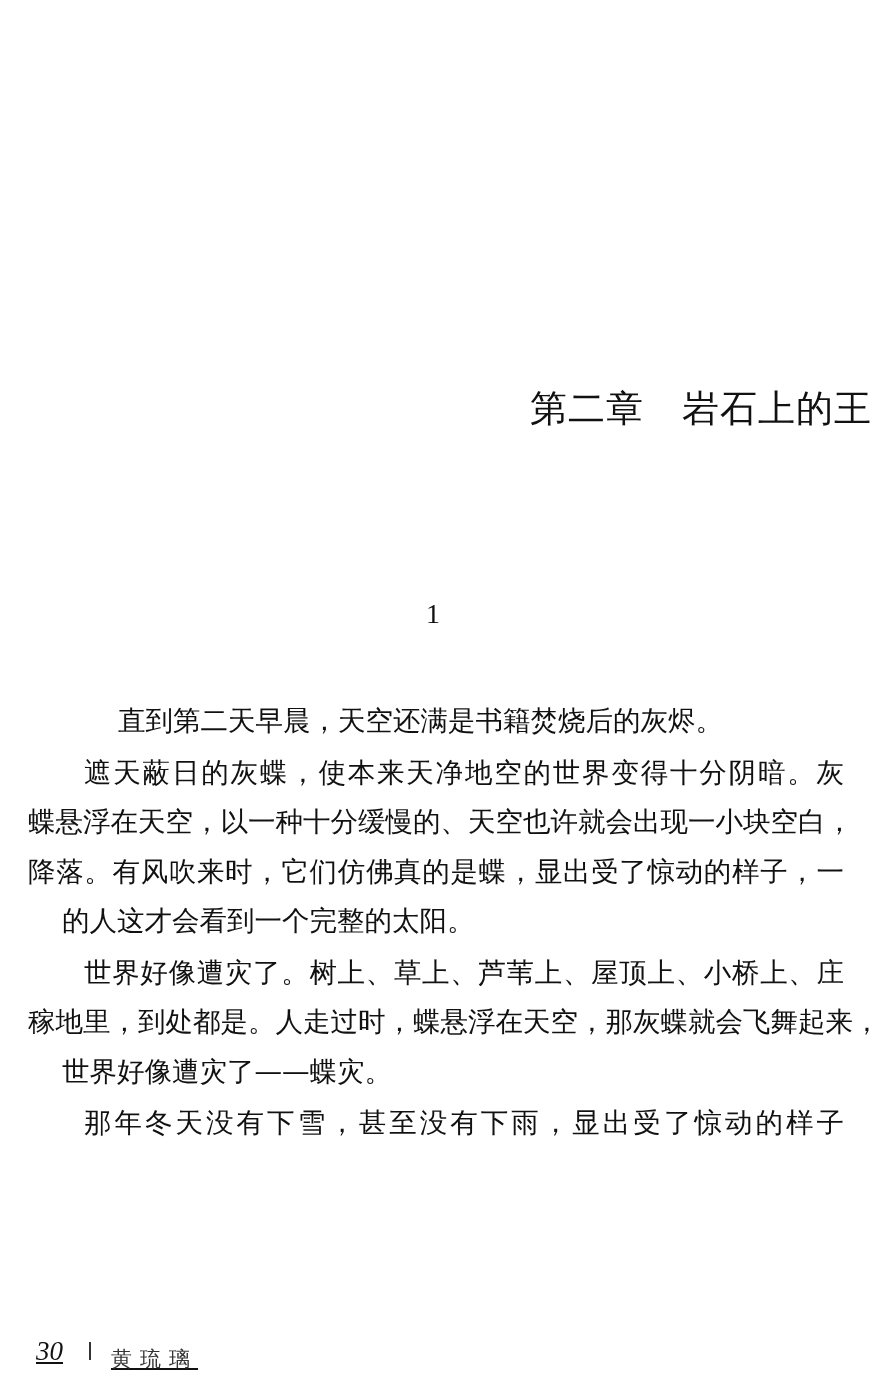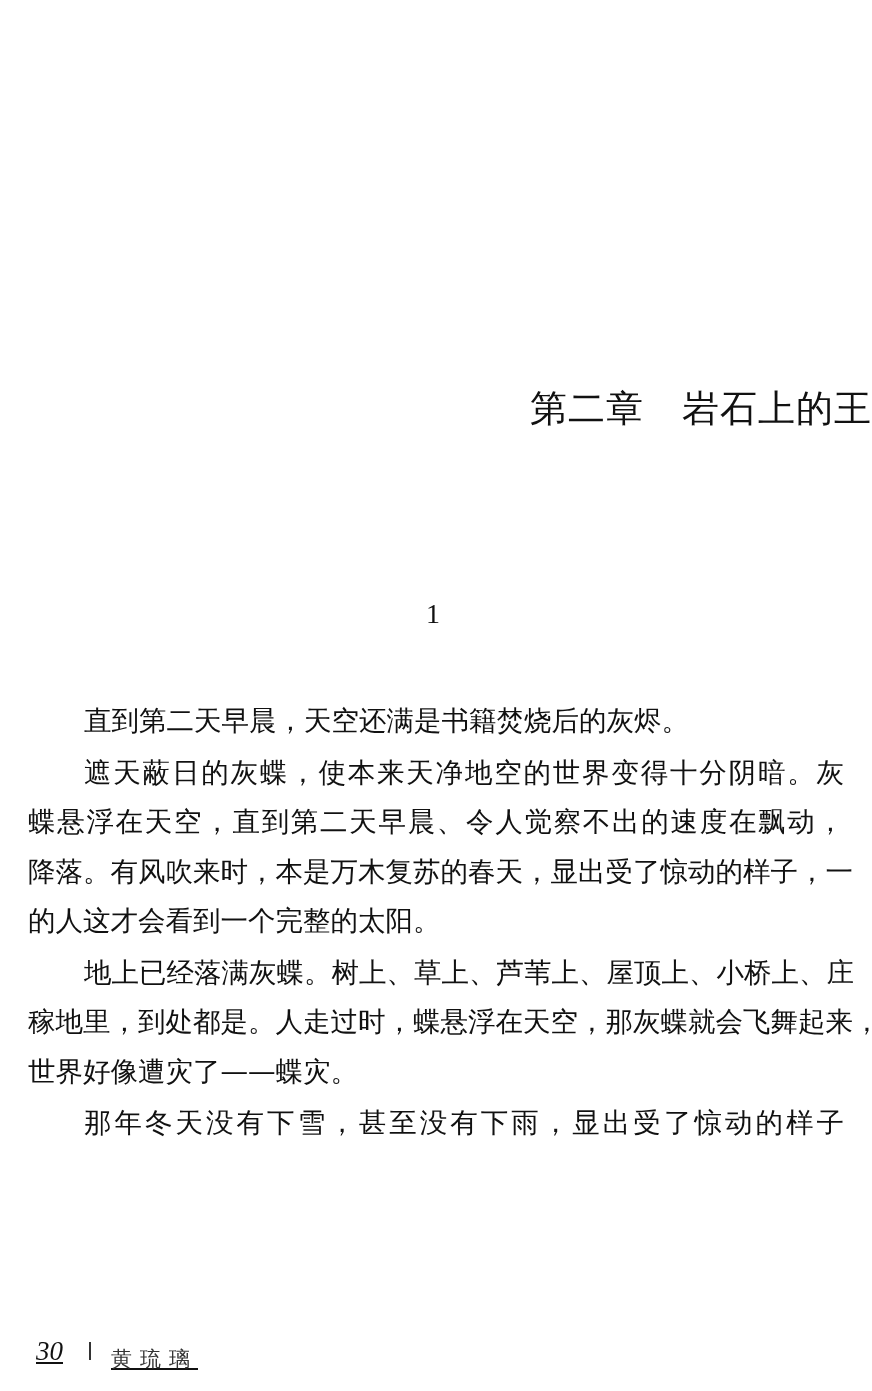--- a/index.html
+++ b/index.html
@@ -50,20 +50,21 @@
       white-space: nowrap;
       overflow: visible;
       text-align: justify;
       text-align-last: justify;
     }
     .line.indent {
       padding-left: 56px;
     }
     .line.last {
       text-align-last: left;
+      margin-left: 34px;
     }
     .para-gap {
       height: 2px;
     }
     .footer {
       position: absolute;
       top: 1333px;
       left: 36px;
       display: flex;
       align-items: center;
@@ -98,26 +99,26 @@
 <div class="chapter-title">第二章　岩石上的王</div>
 
 <div class="section-number">1</div>
 
 <div class="body-text">
 
   <div class="line indent last">直到第二天早晨，天空还满是书籍焚烧后的灰烬。</div>
   <div class="para-gap"></div>
 
   <div class="line indent">遮天蔽日的灰蝶，使本来天净地空的世界变得十分阴暗。灰</div>
-  <div class="line">蝶悬浮在天空，直到第二天早晨、令人觉察不出的速度在飘动，</div>
-  <div class="line">降落。有风吹来时，本是万木复苏的春天，显出受了惊动的样子，一</div>
+  <div class="line">蝶悬浮在天空，以一种十分缓慢的、天空也许就会出现一小块空白，</div>
+  <div class="line">降落。有风吹来时，它们仿佛真的是蝶，显出受了惊动的样子，一</div>
   <div class="line last">的人这才会看到一个完整的太阳。</div>
   <div class="para-gap"></div>
 
-  <div class="line indent">地上已经落满灰蝶。树上、草上、芦苇上、屋顶上、小桥上、庄</div>
+  <div class="line indent">世界好像遭灾了。树上、草上、芦苇上、屋顶上、小桥上、庄</div>
   <div class="line">稼地里，到处都是。人走过时，蝶悬浮在天空，那灰蝶就会飞舞起来，</div>
   <div class="line last">世界好像遭灾了——蝶灾。</div>
   <div class="para-gap"></div>
 
   <div class="line indent">那年冬天没有下雪，甚至没有下雨，显出受了惊动的样子</div>
 </div>
 
 <div class="footer">
   <span class="page-number">30</span>
   <span class="footer-divider"></span>

